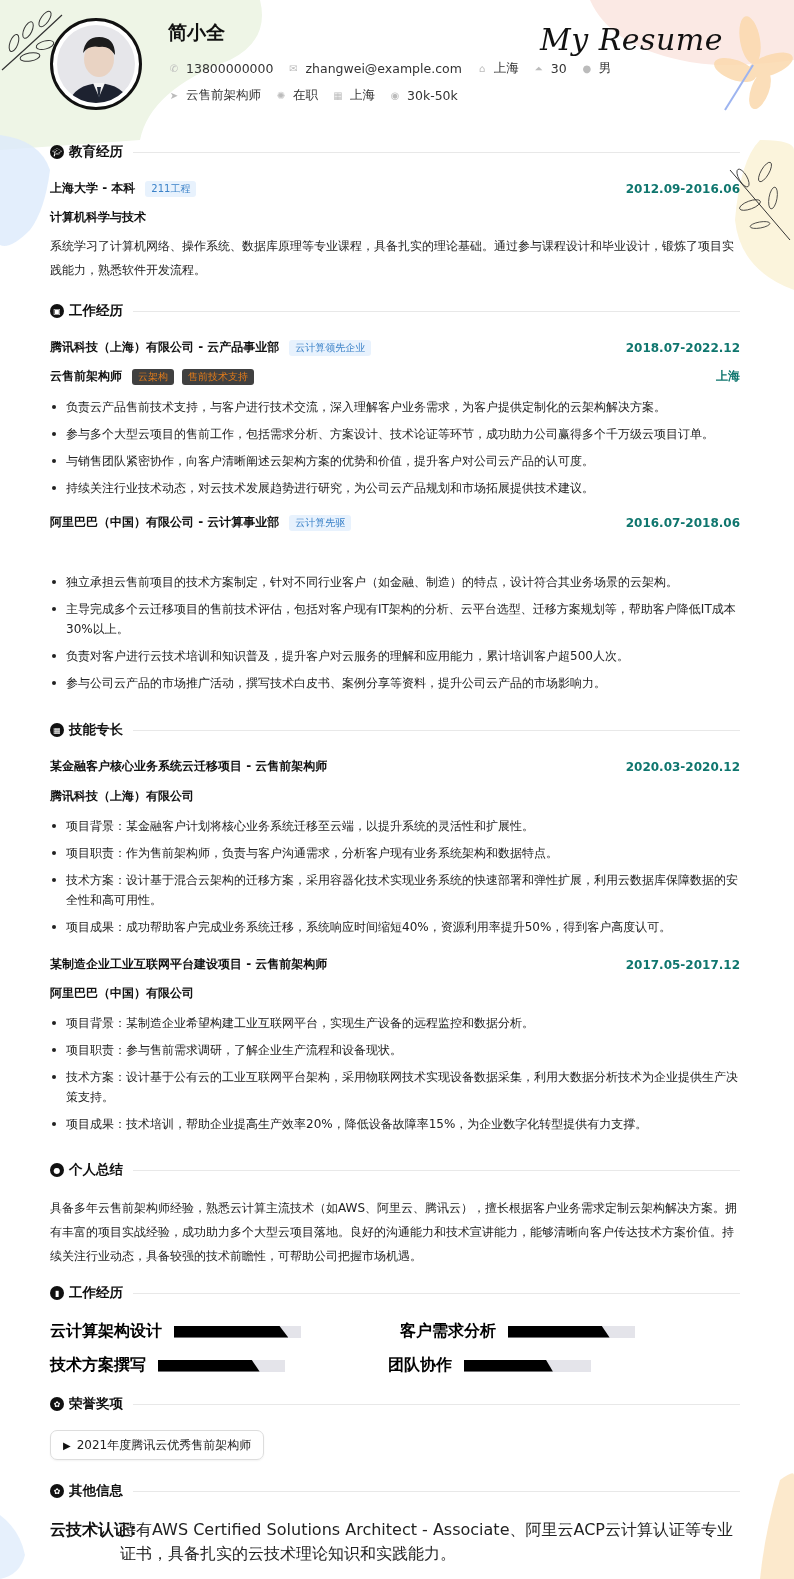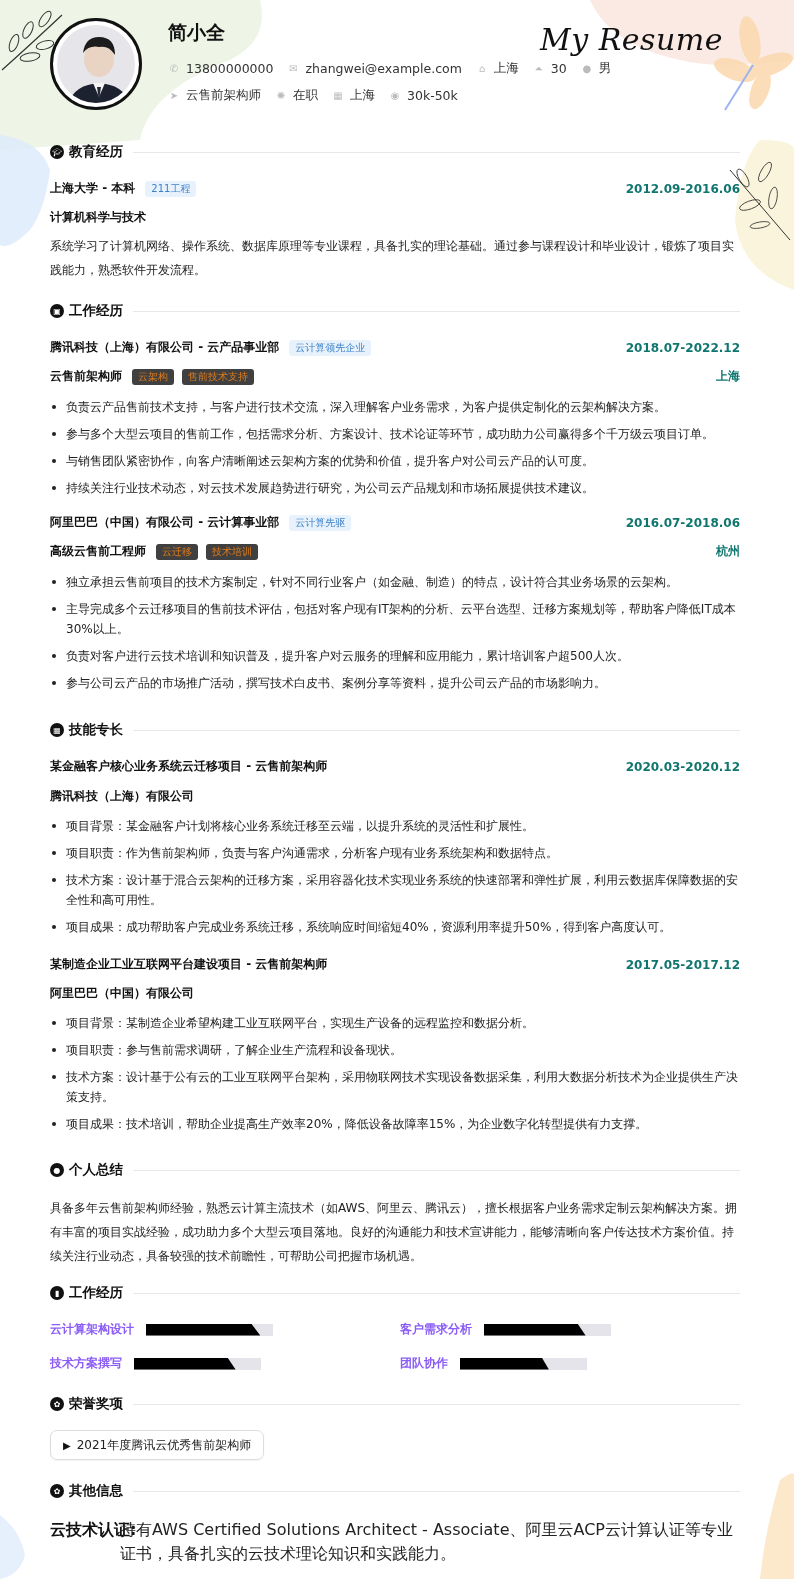--- a/index.html
+++ b/index.html
@@ -29,21 +29,21 @@
   .tag { display: inline-block; margin-left: 10px; padding: 1px 6px; font-size: 10px; font-weight: normal; border-radius: 3px; }
   .tag.blue { background: #e8f2fd; color: #3b82c8; }
   .tag.orange { background: #404040; color: #e07b1a; }
   .tag + .tag { margin-left: 8px; }
 
   .para { position: absolute; left: 50px; width: 690px; font-size: 12px; line-height: 24px; color: #222; }
   .bullets { position: absolute; left: 50px; width: 690px; list-style: none; font-size: 12px; color: #222; }
   .bullets li { position: relative; padding-left: 16px; line-height: 20px; margin-bottom: 7px; }
   .bullets li::before { content: ""; position: absolute; left: 2px; top: 8px; width: 4px; height: 4px; border-radius: 50%; background: #222; }
 
-  .skill { position: absolute; display: flex; align-items: center; font-size: 12px; font-weight: bold; color: #8b5cf6; }
+  .skill { position: absolute; display: flex; align-items: center; font-size: 16px; font-weight: bold; color: #000000; }
   .skill .bar { margin-left: 12px; width: 127px; height: 12px; background: #e4e4ea; position: relative; overflow: hidden; }
   .skill .fill { position: absolute; left: 0; top: 0; height: 100%; background: #000; clip-path: polygon(0 0, 92% 0, 100% 100%, 0 100%); }
 
   .award { position: absolute; left: 50px; top: 1430px; height: 30px; padding: 0 12px; border: 1px solid #ddd; border-radius: 7px; display: flex; align-items: center; font-size: 12px; color: #222; box-shadow: 0 1px 2px rgba(0,0,0,0.05); }
   .award .tri { font-size: 10px; margin-right: 6px; color: #111; }
 
   .other { position: absolute; left: 50px; top: 1518px; width: 690px; display: flex; font-size: 16px; line-height: 24px; }
   .other .k { font-weight: bold; color: #111; white-space: nowrap; width: 70px; }
   .other .v { flex: 1; color: #222; }
 </style>
@@ -197,28 +197,20 @@
     <li>持续关注行业技术动态，对云技术发展趋势进行研究，为公司云产品规划和市场拓展提供技术建议。</li>
   </ul>
 
   <div class="row" style="top:514px">
     <div class="l">
       <span>阿里巴巴（中国）有限公司 - 云计算事业部</span>
       <span class="tag blue">云计算先驱</span>
     </div>
     <span class="r">2016.07-2018.06</span>
   </div>
-  <div class="row" style="top:543px">
-    <div class="l">
-      <span>高级云售前工程师</span>
-      <span class="tag orange">云迁移</span>
-      <span class="tag orange">技术培训</span>
-    </div>
-    <span class="r">杭州</span>
-  </div>
   <ul class="bullets" style="top:572px">
     <li>独立承担云售前项目的技术方案制定，针对不同行业客户（如金融、制造）的特点，设计符合其业务场景的云架构。</li>
     <li>主导完成多个云迁移项目的售前技术评估，包括对客户现有IT架构的分析、云平台选型、迁移方案规划等，帮助客户降低IT成本30%以上。</li>
     <li>负责对客户进行云技术培训和知识普及，提升客户对云服务的理解和应用能力，累计培训客户超500人次。</li>
     <li>参与公司云产品的市场推广活动，撰写技术白皮书、案例分享等资料，提升公司云产品的市场影响力。</li>
   </ul>
 
   <div class="sec-title" style="top:721px">
     <span class="bullet">▦</span>
     <span class="t">技能专长</span>
@@ -284,21 +276,21 @@
     <span class="bar">
         <span class="fill" style="width:80%"></span>
       </span>
   </div>
   <div class="skill" style="left:50px;top:1355px">
     <span>技术方案撰写</span>
     <span class="bar">
         <span class="fill" style="width:80%"></span>
       </span>
   </div>
-  <div class="skill" style="left:400px;top:1355px">
+  <div class="skill" style="left:388px;top:1355px">
     <span>团队协作</span>
     <span class="bar">
         <span class="fill" style="width:70%"></span>
       </span>
   </div>
 
   <div class="sec-title" style="top:1395px">
     <span class="bullet">✿</span>
     <span class="t">荣誉奖项</span>
     <span class="line"></span>

